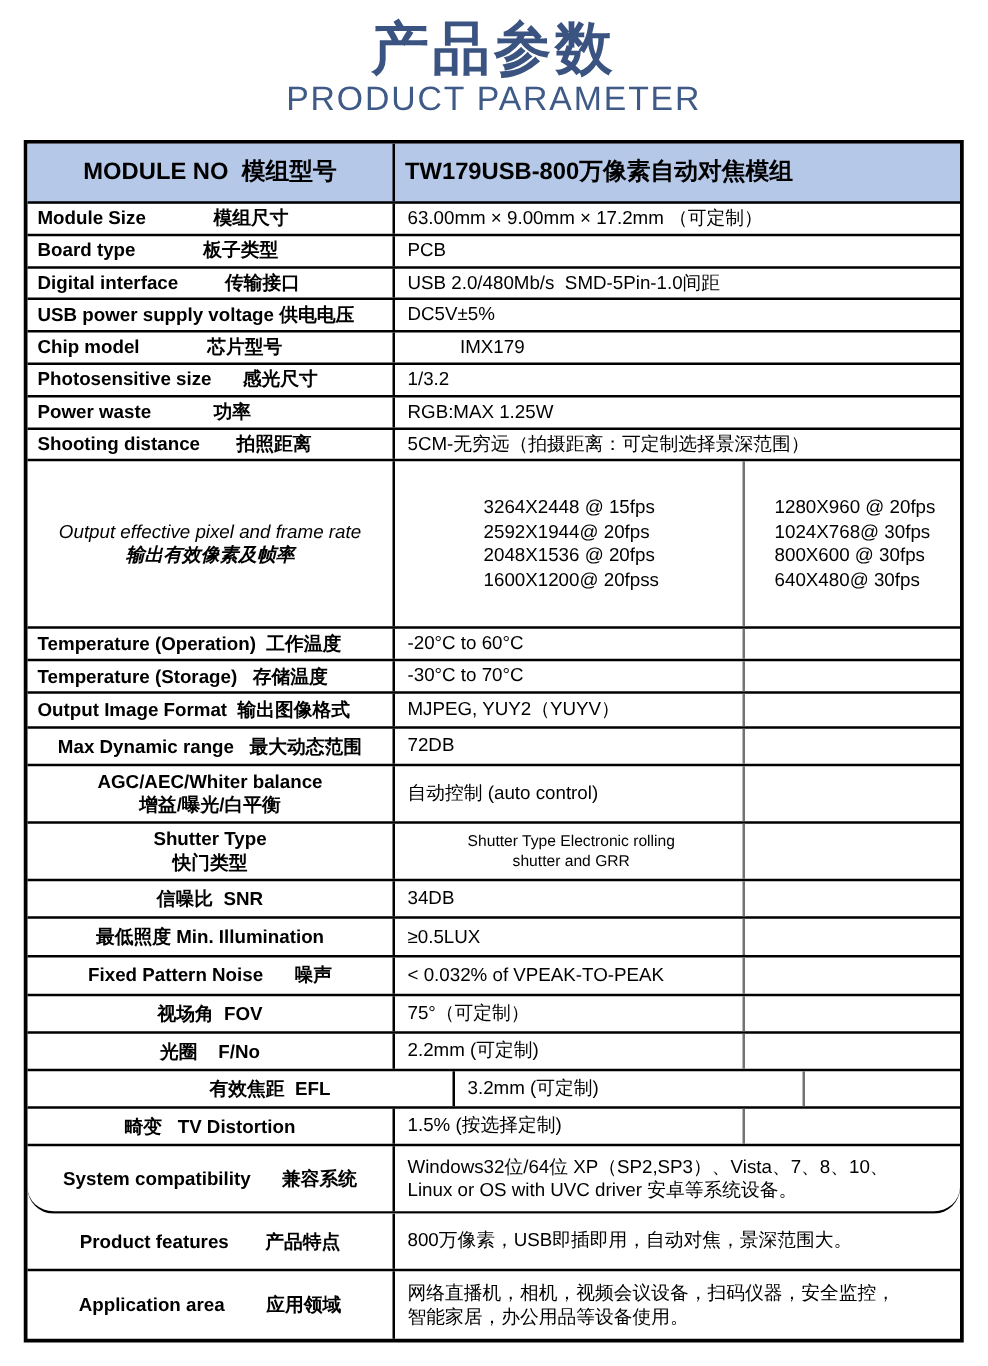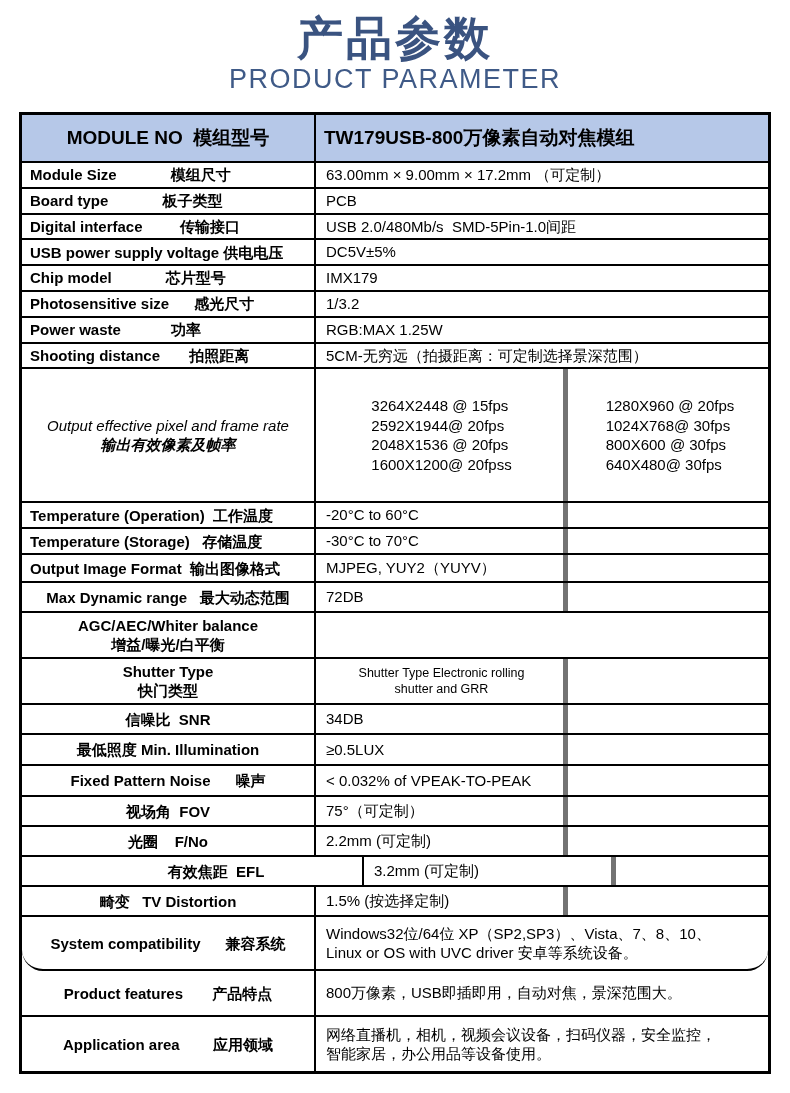--- a/index.html
+++ b/index.html
@@ -44,21 +44,21 @@
     font-weight: 700; font-size: 15px; line-height: 1.3;
     padding: 2px 4px 2px 8px;
   }
   .c-label.center { justify-content: center; text-align: center; padding-left: 4px; }
   .c-label .lbl { width: 100%; text-align: inherit; }
   .c-val {
     flex: 1 1 auto;
     font-size: 15px; line-height: 1.32;
     padding: 2px 6px 2px 10px;
   }
-  .c-mid { width: 252px; flex: none; border-right: 5px solid #737373; }
+  .c-mid { width: 280px; flex: none; border-right: 2px solid #737373; }
   .header-row { background: #b6c8e8; min-height: 48px; }
   .header-row .c-label { font-size: 19px; justify-content: center; text-align: center; padding: 2px; }
   .header-row .c-val { font-size: 19px; font-weight: 700; padding-left: 8px; }
   
   .row-output .c-label { text-align: center; font-style: italic; }
   .row-output .lbl-l1 { font-weight: 400; }
   .row-output .lbl-l2 { font-weight: 700; }
   .row-output .c-val { justify-content: center; }
   
   .row-shutter .c-val.c-mid { justify-content: center; text-align: center; font-size: 12.5px; line-height: 1.35; }
@@ -83,21 +83,21 @@
       <div class="cell c-val c-span">PCB</div>
     </div>
     <div class="row" style="min-height: 25px;">
       <div class="cell c-label">Digital interface         传输接口</div>
       <div class="cell c-val c-span">USB 2.0/480Mb/s  SMD-5Pin-1.0间距</div>
     </div>
     <div class="row" style="min-height: 25px;">
       <div class="cell c-label">USB power supply voltage 供电电压</div>
       <div class="cell c-val c-span">DC5V±5%</div>
     </div>
-    <div class="row" style="min-height: 25px;">
+    <div class="row" style="min-height: 25px; gap: 42px;">
       <div class="cell c-label">Chip model             芯片型号</div>
       <div class="cell c-val c-span">IMX179</div>
     </div>
     <div class="row" style="min-height: 25px;">
       <div class="cell c-label">Photosensitive size      感光尺寸</div>
       <div class="cell c-val c-span">1/3.2</div>
     </div>
     <div class="row" style="min-height: 25px;">
       <div class="cell c-label">Power waste            功率</div>
       <div class="cell c-val c-span">RGB:MAX 1.25W</div>
@@ -132,20 +132,21 @@
       <div class="cell c-val c-mid">MJPEG, YUY2（YUYV）</div>
       <div class="cell c-val c-right"></div>
     </div>
     <div class="row" style="min-height: 30px;">
       <div class="cell c-label center">Max Dynamic range   最大动态范围</div>
       <div class="cell c-val c-mid">72DB</div>
       <div class="cell c-val c-right"></div>
     </div>
     <div class="row" style="min-height: 46px;">
       <div class="cell c-label center"><div style="width: 100%;"><div class="lbl lbl-l1">AGC/AEC/Whiter balance</div><div class="lbl lbl-l2">增益/曝光/白平衡</div></div></div>
+      <div class="cell c-val c-mid">自动控制 (auto control)</div>
       <div class="cell c-val c-right"></div>
     </div>
     <div class="row row-shutter" style="min-height: 46px;">
       <div class="cell c-label center"><div style="width: 100%;"><div class="lbl lbl-l1">Shutter Type</div><div class="lbl lbl-l2">快门类型</div></div></div>
       <div class="cell c-val c-mid">Shutter Type Electronic rolling
 shutter and GRR</div>
       <div class="cell c-val c-right"></div>
     </div>
     <div class="row" style="min-height: 30px;">
       <div class="cell c-label center">信噪比  SNR</div>

